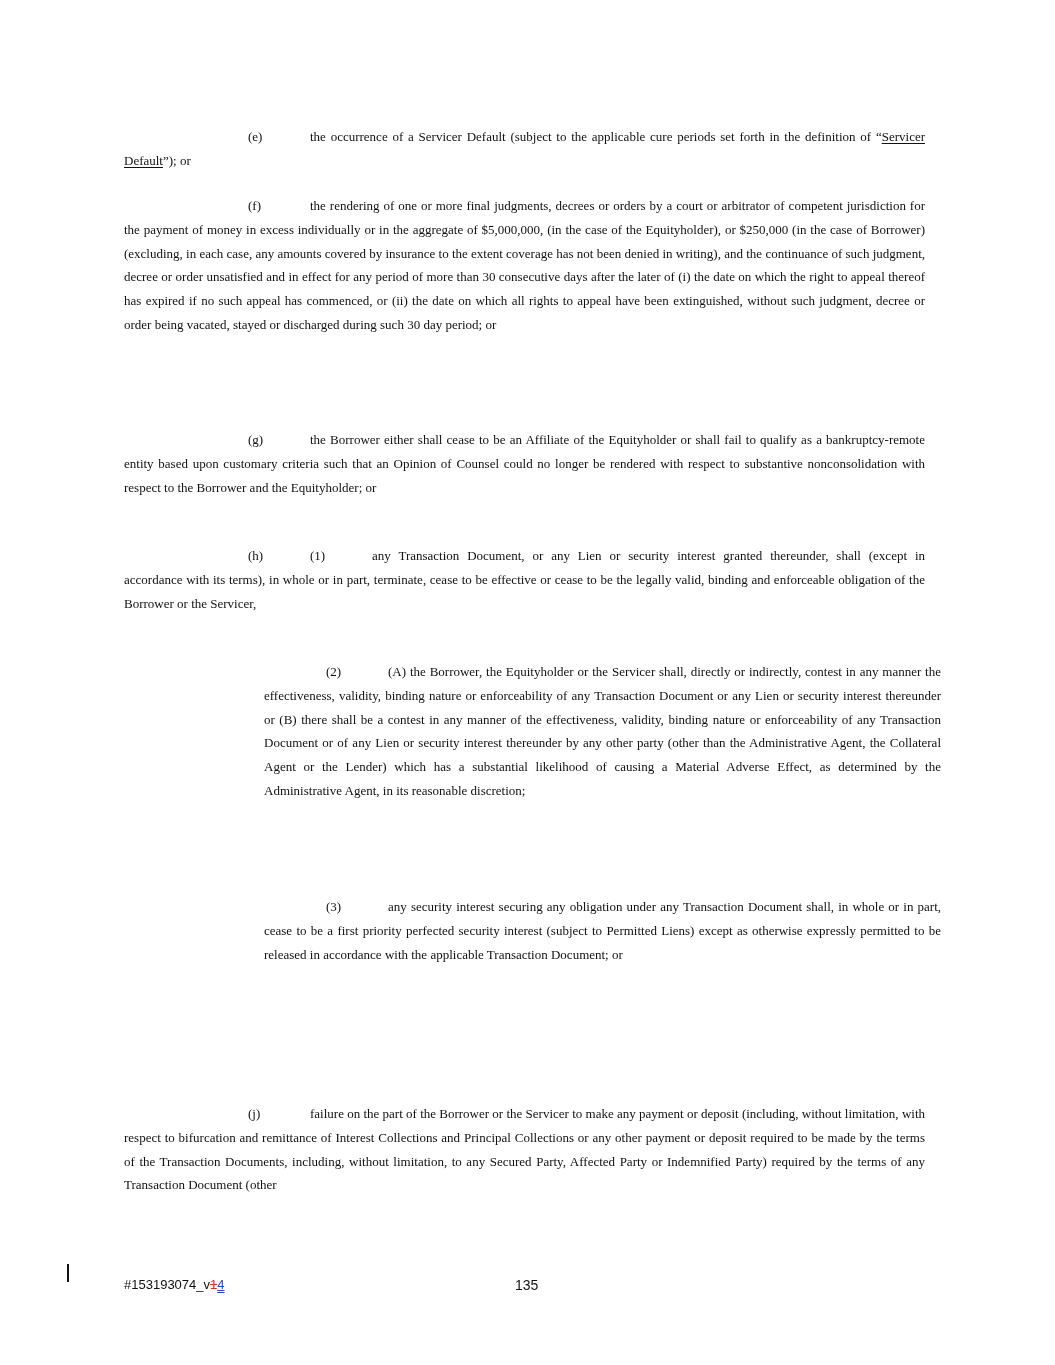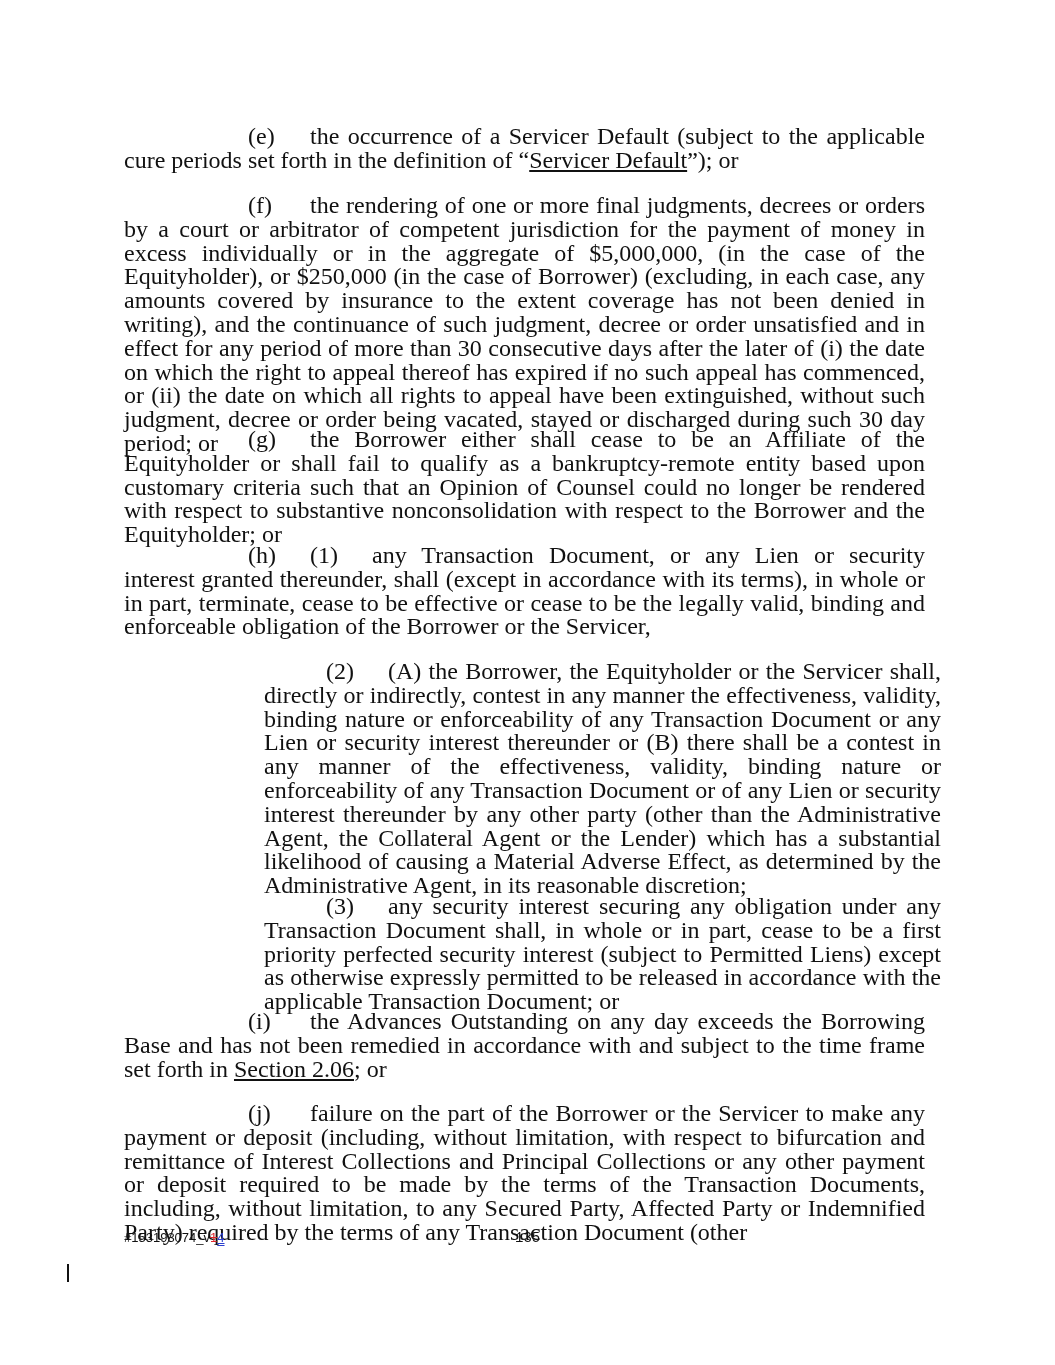--- a/index.html
+++ b/index.html
@@ -17,21 +17,21 @@
     }
     .page {
       position: absolute;
       left: 0; top: 0;
       width: 1055px; height: 1365px;
     }
     .para {
       position: absolute;
       left: 124px;
       width: 801px;
-      font-size: 24px;
+      font-size: 13px;
       line-height: 23.8px;
       text-align: justify;
       text-align-last: left;
       margin: 0;
     }
     .para.indent2 {
       left: 264px;
       width: 677px;
     }
     .lead {
@@ -45,21 +45,21 @@
     .enum {
       display: inline-block;
       width: 62px;
     }
     .u {
       text-decoration: underline;
       text-underline-offset: 2px;
     }
     .footer {
       position: absolute;
-      top: 1230px;
+      top: 1277px;
       font-family: "Liberation Sans", "DejaVu Sans", sans-serif;
       font-size: 13px;
       color: #111;
     }
     .change-bar {
       position: absolute;
       left: 67px;
       top: 1264px;
       width: 2px;
       height: 18px;
@@ -71,42 +71,41 @@
     .del {
       color: #e0262b;
       text-decoration: line-through;
     }
     .ins {
       color: #2b3fd0;
       text-decoration: underline double;
     }
     .page-num {
       left: 515px;
-      font-family: Liberation Mono, monospace;
+      font-family: Liberation Sans, sans-serif;
       font-size: 14px;
     }
   </style>
 </head>
 <body>
 
 <div class="page">
 
   <p class="para" style="top:125px;"><span class="lead"></span><span class="enum">(e)</span><span>the occurrence of a Servicer Default (subject to the applicable cure periods set forth in the definition of “</span><span class="u">Servicer Default</span><span>”); or</span></p>
 
   <p class="para" style="top:194px;"><span class="lead"></span><span class="enum">(f)</span><span>the rendering of one or more final judgments, decrees or orders by a court or arbitrator of competent jurisdiction for the payment of money in excess individually or in the aggregate of $5,000,000, (in the case of the Equityholder), or $250,000 (in the case of Borrower) (excluding, in each case, any amounts covered by insurance to the extent coverage has not been denied in writing), and the continuance of such judgment, decree or order unsatisfied and in effect for any period of more than 30 consecutive days after the later of (i) the date on which the right to appeal thereof has expired if no such appeal has commenced, or (ii) the date on which all rights to appeal have been extinguished, without such judgment, decree or order being vacated, stayed or discharged during such 30 day period; or</span></p>
 
   <p class="para" style="top:428px;"><span class="lead"></span><span class="enum">(g)</span><span>the Borrower either shall cease to be an Affiliate of the Equityholder or shall fail to qualify as a bankruptcy-remote entity based upon customary criteria such that an Opinion of Counsel could no longer be rendered with respect to substantive nonconsolidation with respect to the Borrower and the Equityholder; or</span></p>
 
   <p class="para" style="top:544px;"><span class="lead"></span><span class="enum">(h)</span><span class="enum">(1)</span><span>any Transaction Document, or any Lien or security interest granted thereunder, shall (except in accordance with its terms), in whole or in part, terminate, cease to be effective or cease to be the legally valid, binding and enforceable obligation of the Borrower or the Servicer,</span></p>
 
   <p class="para indent2" style="top:660px;"><span class="lead2"></span><span class="enum">(2)</span><span>(A) the Borrower, the Equityholder or the Servicer shall, directly or indirectly, contest in any manner the effectiveness, validity, binding nature or enforceability of any Transaction Document or any Lien or security interest thereunder or (B) there shall be a contest in any manner of the effectiveness, validity, binding nature or enforceability of any Transaction Document or of any Lien or security interest thereunder by any other party (other than the Administrative Agent, the Collateral Agent or the Lender) which has a substantial likelihood of causing a Material Adverse Effect, as determined by the Administrative Agent, in its reasonable discretion;</span></p>
 
   <p class="para indent2" style="top:895px;"><span class="lead2"></span><span class="enum">(3)</span><span>any security interest securing any obligation under any Transaction Document shall, in whole or in part, cease to be a first priority perfected security interest (subject to Permitted Liens) except as otherwise expressly permitted to be released in accordance with the applicable Transaction Document; or</span></p>
 
-  <p class="para" style="top:1010px;"><span class="lead"></span><span class="enum">(i)</span><span>the Advances Outstanding on any day exceeds the Borrowing Base and has not been remedied in accordance with and subject to the time frame set forth in </span><span class="u">Section 2.06</span><span>; or</span></p>
 
   <p class="para" style="top:1102px;"><span class="lead"></span><span class="enum">(j)</span><span>failure on the part of the Borrower or the Servicer to make any payment or deposit (including, without limitation, with respect to bifurcation and remittance of Interest Collections and Principal Collections or any other payment or deposit required to be made by the terms of the Transaction Documents, including, without limitation, to any Secured Party, Affected Party or Indemnified Party) required by the terms of any Transaction Document (other</span></p>
 
   <div class="change-bar"></div>
   <div class="footer doc-id"><span>#153193074_v</span><span class="del">1</span><span class="ins">4</span></div>
   <div class="footer page-num">135</div>
 
 </div>
 
 </body></html>

